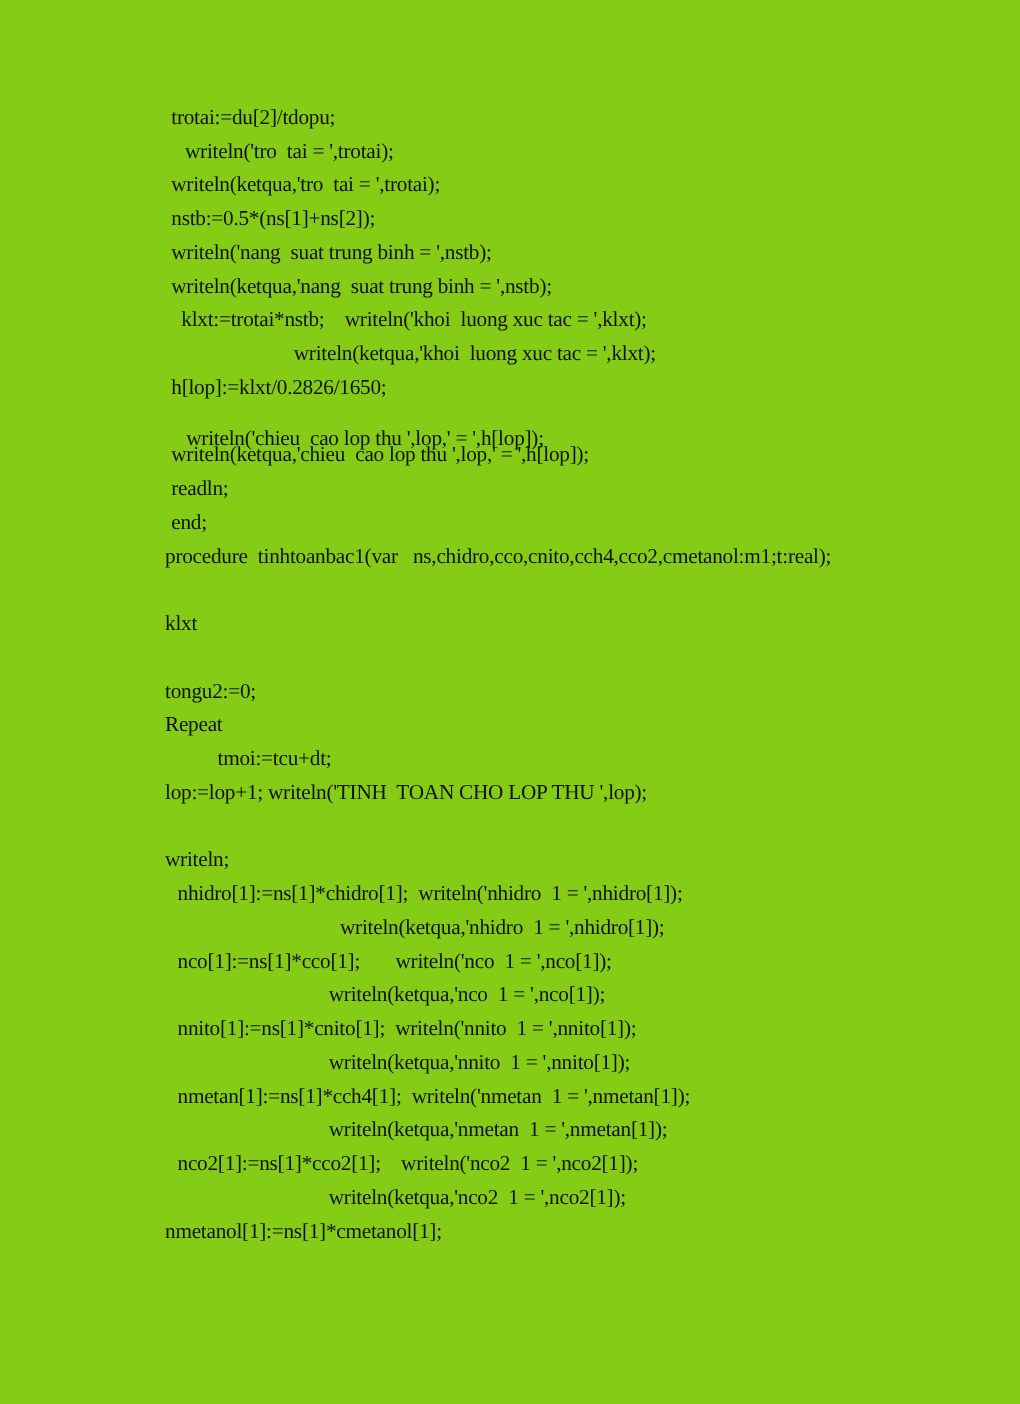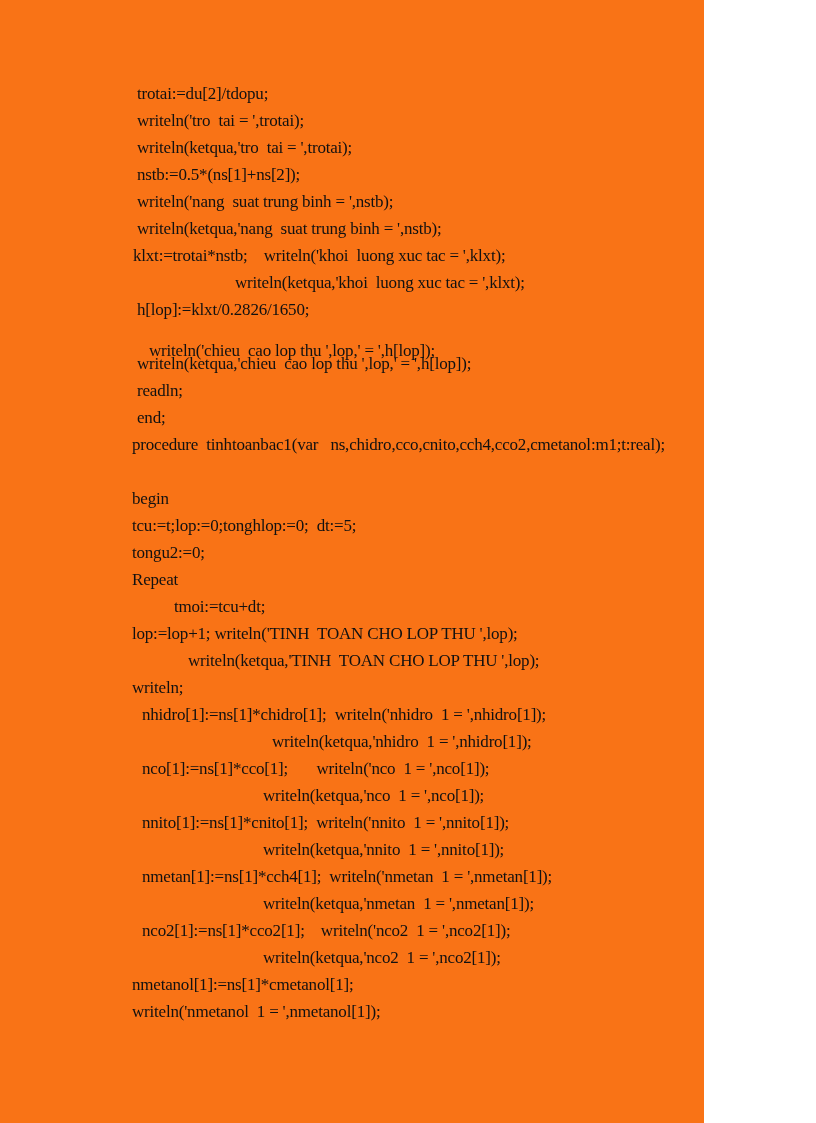--- a/index.html
+++ b/index.html
@@ -1,58 +1,55 @@
 <!DOCTYPE html>
 <html><head>
 <meta charset="utf-8">
 <style>
   html, body { margin: 0; padding: 0; background: #ffffff; }
   body { width: 816px; height: 1123px; position: relative; overflow: hidden; }
-  .page { position: absolute; left: 0; top: 0; width: 704px; height: 1123px; background: #f97316; }
+  .page { position: absolute; left: 0; top: 0; width: 816px; height: 1123px; background: #84cc16; }
   .line {
     position: absolute;
     white-space: pre;
     font-family: "Liberation Serif", "DejaVu Serif", serif;
     font-size: 17px;
     color: #111;
     line-height: 20px;
     letter-spacing: -0.2px;
   }
 </style>
 </head>
 <body>
 
 <div class="page" id="page">
     <div class="line" style="left: 137px; top: 84px;">trotai:=du[2]/tdopu;</div>
-    <div class="line" style="left: 137px; top: 111px;">writeln('tro  tai = ',trotai);</div>
+    <div class="line" style="left: 148px; top: 111px;">writeln('tro  tai = ',trotai);</div>
     <div class="line" style="left: 137px; top: 138px;">writeln(ketqua,'tro  tai = ',trotai);</div>
     <div class="line" style="left: 137px; top: 165px;">nstb:=0.5*(ns[1]+ns[2]);</div>
     <div class="line" style="left: 137px; top: 219px;">writeln(ketqua,'nang  suat trung binh = ',nstb);</div>
     <div class="line" style="left: 137px; top: 192px;">writeln('nang  suat trung binh = ',nstb);</div>
-    <div class="line" style="left: 133px; top: 246px;">klxt:=trotai*nstb;    writeln('khoi  luong xuc tac = ',klxt);</div>
+    <div class="line" style="left: 145px; top: 246px;">klxt:=trotai*nstb;    writeln('khoi  luong xuc tac = ',klxt);</div>
     <div class="line" style="left: 235px; top: 273px;">writeln(ketqua,'khoi  luong xuc tac = ',klxt);</div>
     <div class="line" style="left: 137px; top: 300px;">h[lop]:=klxt/0.2826/1650;</div>
     <div class="line" style="left: 137px; top: 341px; margin-left: 12px;">writeln('chieu  cao lop thu ',lop,' = ',h[lop]);</div>
     <div class="line" style="left: 137px; top: 354px;">writeln(ketqua,'chieu  cao lop thu ',lop,' = ',h[lop]);</div>
     <div class="line" style="left: 137px; top: 381px;">readln;</div>
     <div class="line" style="left: 137px; top: 408px;">end;</div>
     <div class="line" style="left: 132px; top: 435px;">procedure  tinhtoanbac1(var   ns,chidro,cco,cnito,cch4,cco2,cmetanol:m1;t:real);</div>
-    <div class="line" style="left: 132px; top: 489px;">begin</div>
-    <div class="line" style="left: 132px; top: 516px;">tcu:=t;lop:=0;tonghlop:=0;  dt:=5;</div>
+    <div class="line" style="left: 132px; top: 489px;">klxt</div>
     <div class="line" style="left: 132px; top: 543px;">tongu2:=0;</div>
     <div class="line" style="left: 132px; top: 570px; text-align: right;">Repeat</div>
     <div class="line" style="left: 174px; top: 597px;">tmoi:=tcu+dt;</div>
     <div class="line" style="left: 132px; top: 624px;">lop:=lop+1; writeln('TINH  TOAN CHO LOP THU ',lop);</div>
-    <div class="line" style="left: 188px; top: 651px;">writeln(ketqua,'TINH  TOAN CHO LOP THU ',lop);</div>
     <div class="line" style="left: 132px; top: 678px;">writeln;</div>
     <div class="line" style="left: 142px; top: 705px; text-align: center;">nhidro[1]:=ns[1]*chidro[1];  writeln('nhidro  1 = ',nhidro[1]);</div>
     <div class="line" style="left: 272px; top: 732px;">writeln(ketqua,'nhidro  1 = ',nhidro[1]);</div>
     <div class="line" style="left: 142px; top: 759px;">nco[1]:=ns[1]*cco[1];       writeln('nco  1 = ',nco[1]);</div>
     <div class="line" style="left: 263px; top: 786px;">writeln(ketqua,'nco  1 = ',nco[1]);</div>
     <div class="line" style="left: 142px; top: 813px;">nnito[1]:=ns[1]*cnito[1];  writeln('nnito  1 = ',nnito[1]);</div>
     <div class="line" style="left: 263px; top: 840px;">writeln(ketqua,'nnito  1 = ',nnito[1]);</div>
     <div class="line" style="left: 142px; top: 867px;">nmetan[1]:=ns[1]*cch4[1];  writeln('nmetan  1 = ',nmetan[1]);</div>
     <div class="line" style="left: 263px; top: 894px;">writeln(ketqua,'nmetan  1 = ',nmetan[1]);</div>
     <div class="line" style="left: 142px; top: 921px;">nco2[1]:=ns[1]*cco2[1];    writeln('nco2  1 = ',nco2[1]);</div>
     <div class="line" style="left: 263px; top: 948px;">writeln(ketqua,'nco2  1 = ',nco2[1]);</div>
     <div class="line" style="left: 132px; top: 975px;">nmetanol[1]:=ns[1]*cmetanol[1];</div>
-    <div class="line" style="left: 132px; top: 1002px;">writeln('nmetanol  1 = ',nmetanol[1]);</div>
   </div>
 
 </body></html>

